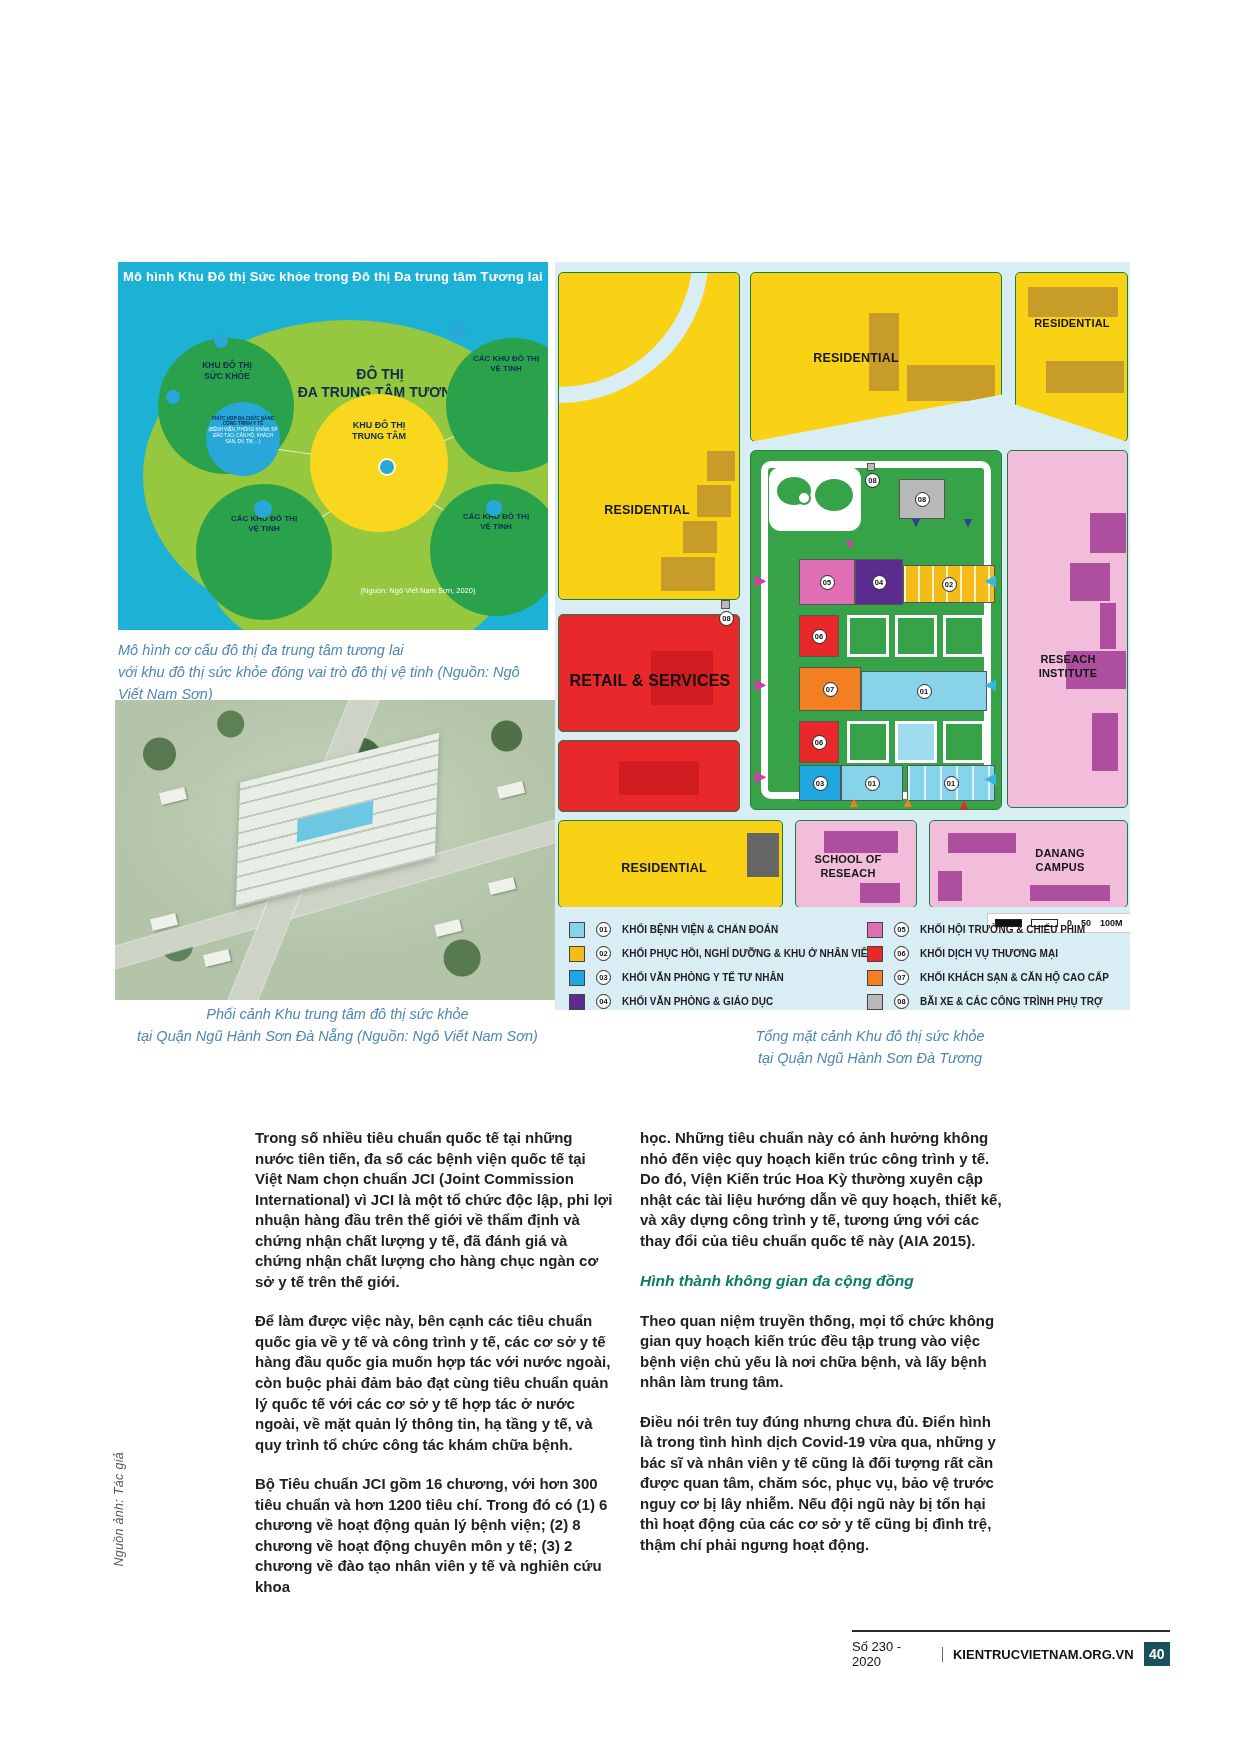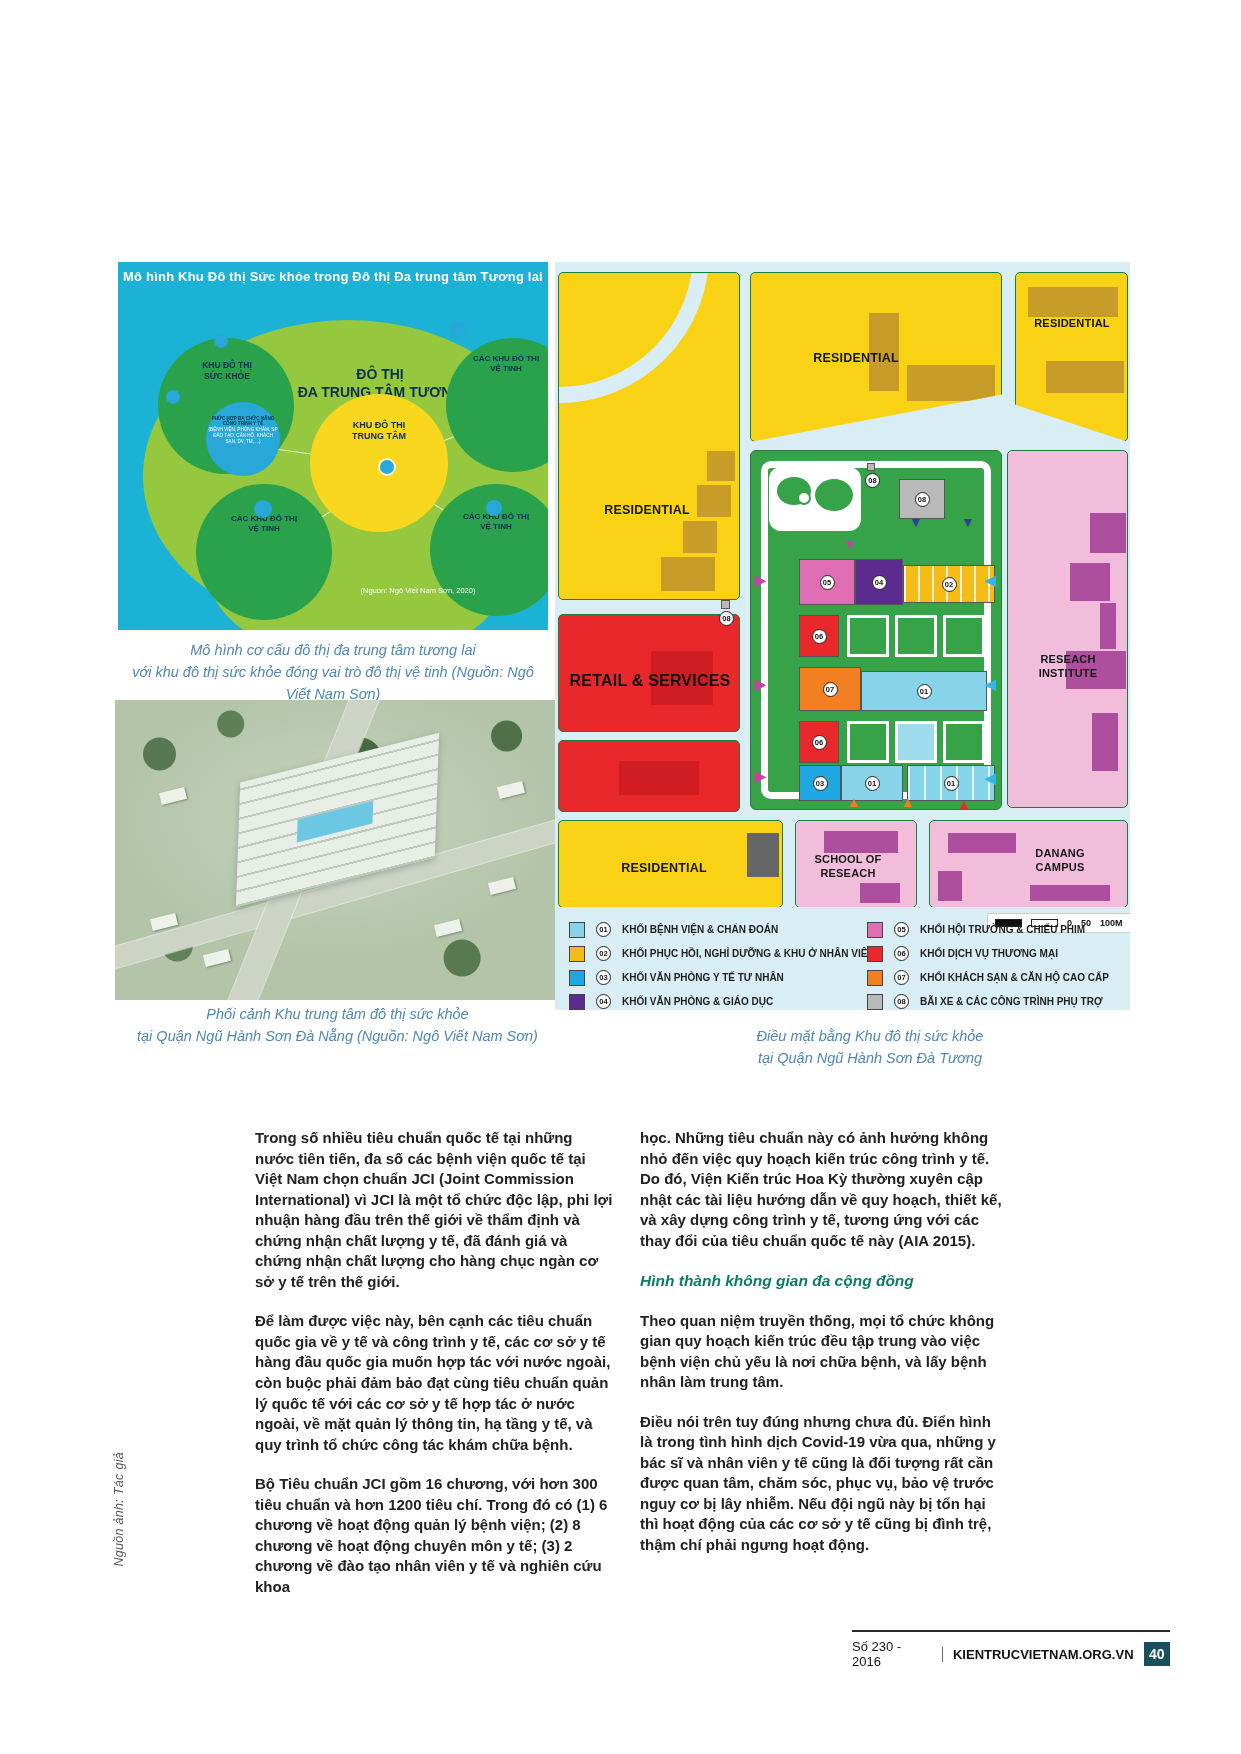--- a/index.html
+++ b/index.html
@@ -105,21 +105,21 @@
     <div class="dot" style="left:96px;top:72px;width:14px;height:14px"></div>
     <div class="dot" style="left:48px;top:128px;width:14px;height:14px"></div>
     <div class="dot" style="left:332px;top:60px;width:16px;height:16px"></div>
     <div class="dot" style="left:136px;top:238px;width:18px;height:18px"></div>
     <div class="dot" style="left:368px;top:238px;width:16px;height:16px"></div>
     <div class="dot" style="left:262px;top:198px;width:14px;height:14px;box-shadow:0 0 0 2px rgba(255,255,255,.8)"></div>
 
     <div class="dg-lbl" style="left:200px;top:324px;width:200px;font-size:7.5px;color:#fff;font-weight:normal">(Nguồn: Ngô Viết Nam Sơn, 2020)</div>
   </div>
 
-  <div class="cap" style="left:118px;top:640px;width:430px;text-align:center">
+  <div class="cap" style="left:118px;top:640px;width:430px;text-align:left">
     <span style="display:block">Mô hình cơ cấu đô thị đa trung tâm tương lai</span>
     <span style="display:block">với khu đô thị sức khỏe đóng vai trò đô thị vệ tinh (Nguồn: Ngô Viết Nam Sơn)</span>
   </div>
 
   <div class="photo">
     <div class="ph-road" style="left:-5%;top:60%;width:115%;height:7%;transform:rotate(-16deg)"></div>
     <div class="ph-road" style="left:38%;top:-10%;width:6%;height:130%;transform:rotate(22deg)"></div>
     <div class="ph-complex">
       <div class="ph-pool"></div>
     </div>
@@ -310,39 +310,39 @@
       </div>
       <div class="lg-row" style="left:312px;top:86px">
         <span class="lg-sw" style="background-color: rgb(185, 185, 185);"></span>
         <span class="badge">08</span>
         <span class="lg-txt">BÃI XE &amp; CÁC CÔNG TRÌNH PHỤ TRỢ</span>
       </div>
     </div>
   </div>
 
   <div class="cap" style="left:705px;top:1026px;width:330px;text-align:center">
-    <span style="display:block">Điều mặt bằng Khu đô thị sức khỏe</span>
+    <span style="display:block">Tổng mặt cảnh Khu đô thị sức khỏe</span>
     <span style="display:block">tại Quận Ngũ Hành Sơn Đà Tương</span>
   </div>
 
   <div class="col" style="left:255px;top:1128px;width:360px">
     <p>Trong số nhiều tiêu chuẩn quốc tế tại những nước tiên tiến, đa số các bệnh viện quốc tế tại Việt Nam chọn chuẩn JCI (Joint Commission International) vì JCI là một tổ chức độc lập, phi lợi nhuận hàng đầu trên thế giới về thẩm định và chứng nhận chất lượng y tế, đã đánh giá và chứng nhận chất lượng cho hàng chục ngàn cơ sở y tế trên thế giới.</p>
     <p>Để làm được việc này, bên cạnh các tiêu chuẩn quốc gia về y tế và công trình y tế, các cơ sở y tế hàng đầu quốc gia muốn hợp tác với nước ngoài, còn buộc phải đảm bảo đạt cùng tiêu chuẩn quản lý quốc tế với các cơ sở y tế hợp tác ở nước ngoài, về mặt quản lý thông tin, hạ tầng y tế, và quy trình tổ chức công tác khám chữa bệnh.</p>
     <p>Bộ Tiêu chuẩn JCI gồm 16 chương, với hơn 300 tiêu chuẩn và hơn 1200 tiêu chí. Trong đó có (1) 6 chương về hoạt động quản lý bệnh viện; (2) 8 chương về hoạt động chuyên môn y tế; (3) 2 chương về đào tạo nhân viên y tế và nghiên cứu khoa</p>
   </div>
 
   <div class="col" style="left:640px;top:1128px;width:362px">
     <p>học. Những tiêu chuẩn này có ảnh hưởng không nhỏ đến việc quy hoạch kiến trúc công trình y tế. Do đó, Viện Kiến trúc Hoa Kỳ thường xuyên cập nhật các tài liệu hướng dẫn về quy hoạch, thiết kế, và xây dựng công trình y tế, tương ứng với các thay đổi của tiêu chuẩn quốc tế này (AIA 2015).</p>
     <p class="subhead">Hình thành không gian đa cộng đồng</p>
     <p>Theo quan niệm truyền thống, mọi tổ chức không gian quy hoạch kiến trúc đều tập trung vào việc bệnh viện chủ yếu là nơi chữa bệnh, và lấy bệnh nhân làm trung tâm.</p>
     <p>Điều nói trên tuy đúng nhưng chưa đủ. Điển hình là trong tình hình dịch Covid-19 vừa qua, những y bác sĩ và nhân viên y tế cũng là đối tượng rất cần được quan tâm, chăm sóc, phục vụ, bảo vệ trước nguy cơ bị lây nhiễm. Nếu đội ngũ này bị tổn hại thì hoạt động của các cơ sở y tế cũng bị đình trệ, thậm chí phải ngưng hoạt động.</p>
   </div>
 
   <div class="credit">Nguồn ảnh: Tác giả</div>
 
   <div class="footer">
-    <span class="f-issue">Số 230 - 2016</span>
+    <span class="f-issue">Số 230 - 2020</span>
     <span class="f-div"></span>
     <span class="f-site">KIENTRUCVIETNAM.ORG.VN</span>
     <span class="f-page">40</span>
   </div>
 
 </div>
 
 </body></html>

